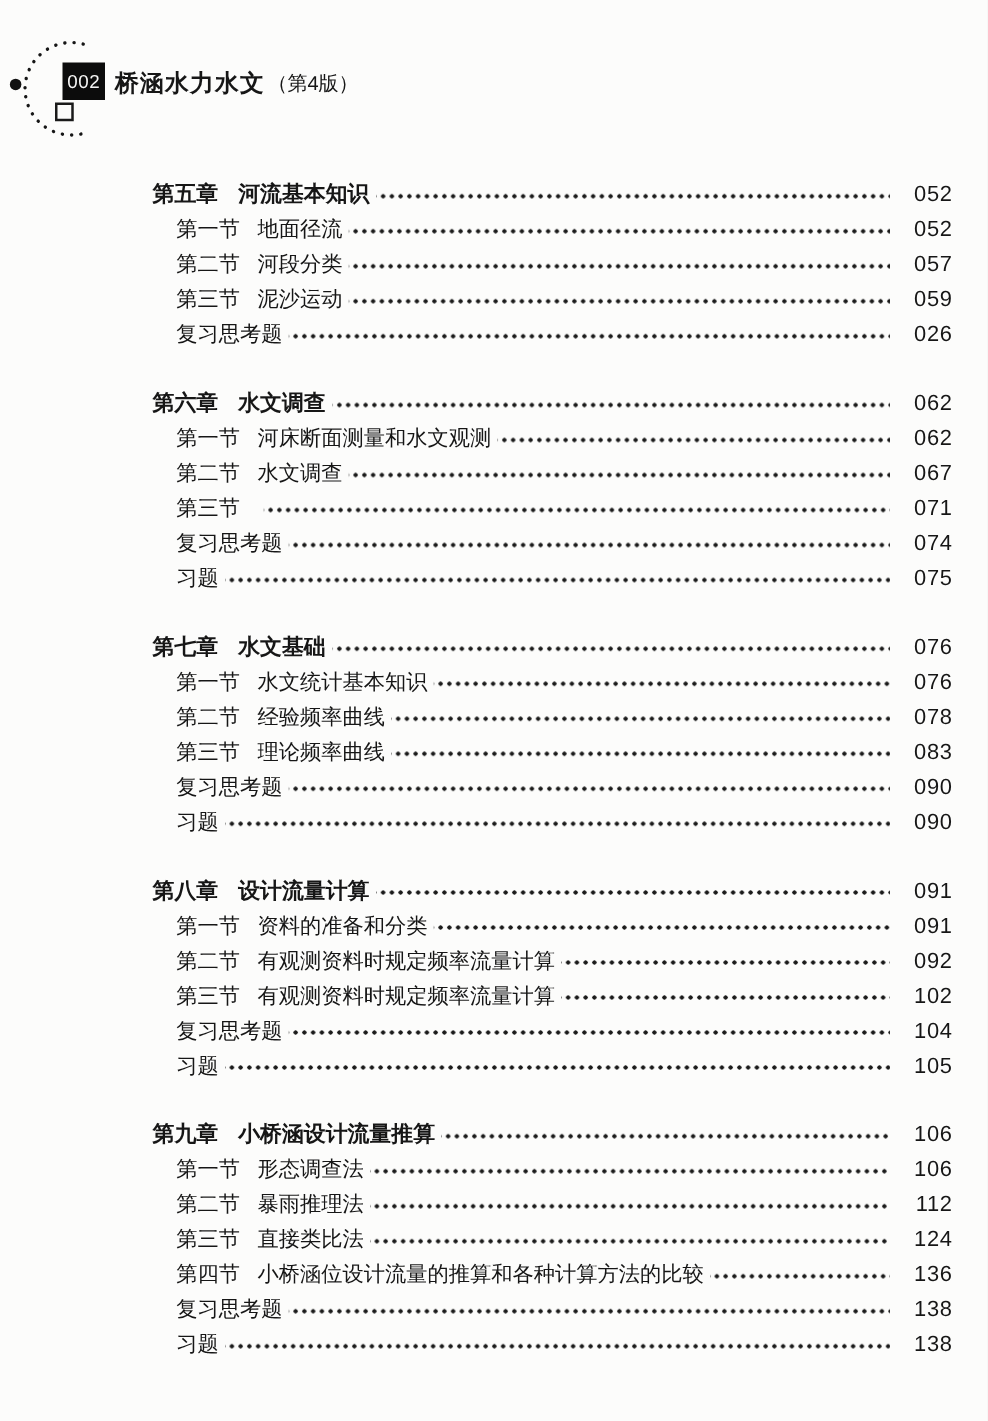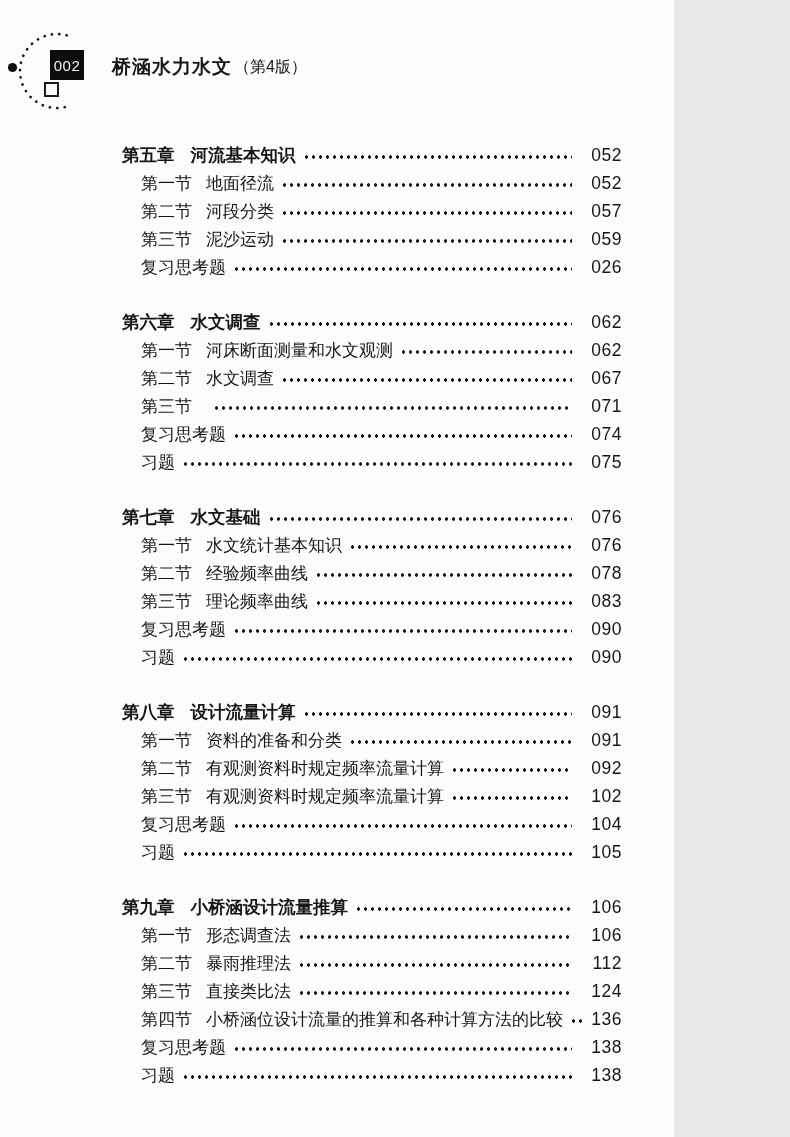--- a/index.html
+++ b/index.html
@@ -3,43 +3,43 @@
 <meta charset="utf-8">
 <style>
   html,body{margin:0;padding:0;}
   body{
     width:790px;height:1137px;
     background:#e8e8e8;
     font-family:"Liberation Sans",sans-serif;
     color:#161616;
   }
   .page{
-    position:relative;width:674px;height:1137px;
+    position:relative;width:790px;height:1137px;
     background:#fcfcfb;overflow:hidden;
   }
   
   .decor-svg{position:absolute;left:0;top:20px;overflow:visible;}
   .badge{
     position:absolute;left:50px;top:50px;width:34px;height:30px;
     background:#0c0c0c;color:#f4f4f4;
     display:flex;align-items:center;justify-content:center;
     font-size:15px;letter-spacing:.5px;
   }
   .sq-outline{
     position:absolute;left:44px;top:82px;width:11px;height:11px;
     border:2px solid #1a1a1a;background:#fcfcfb;
   }
   .htitle{
-    position:absolute;left:112px;top:53px;height:28px;
+    position:absolute;left:92px;top:53px;height:28px;
     display:flex;align-items:center;white-space:pre;justify-content:center;
   }
   .htitle .book{font-size:19px;font-weight:bold;letter-spacing:1px;}
   .htitle .ed{font-size:16px;font-weight:400;margin-left:2px;letter-spacing:0px;}
   
-  .toc{position:absolute;left:122px;right:52px;top:141px;}
+  .toc{position:absolute;left:122px;right:28px;top:141px;}
   .block{margin-bottom:27px;}
   .row{display:flex;align-items:center;height:28px;font-size:17px;}
   .row.chapter{font-size:17.5px;font-weight:bold;}
   .row.section{padding-left:19px;font-weight:normal;}
   .row .label{white-space:pre;margin-right:16px;}
   .row.section .label{margin-right:14px;}
   .row .title{white-space:pre;}
   .leader{
     flex:1;height:28px;margin:0 8px 0 5px;min-width:14px;
     background-image:radial-gradient(circle,#1b1b1b 1.5px,rgba(0,0,0,0) 1.9px);

